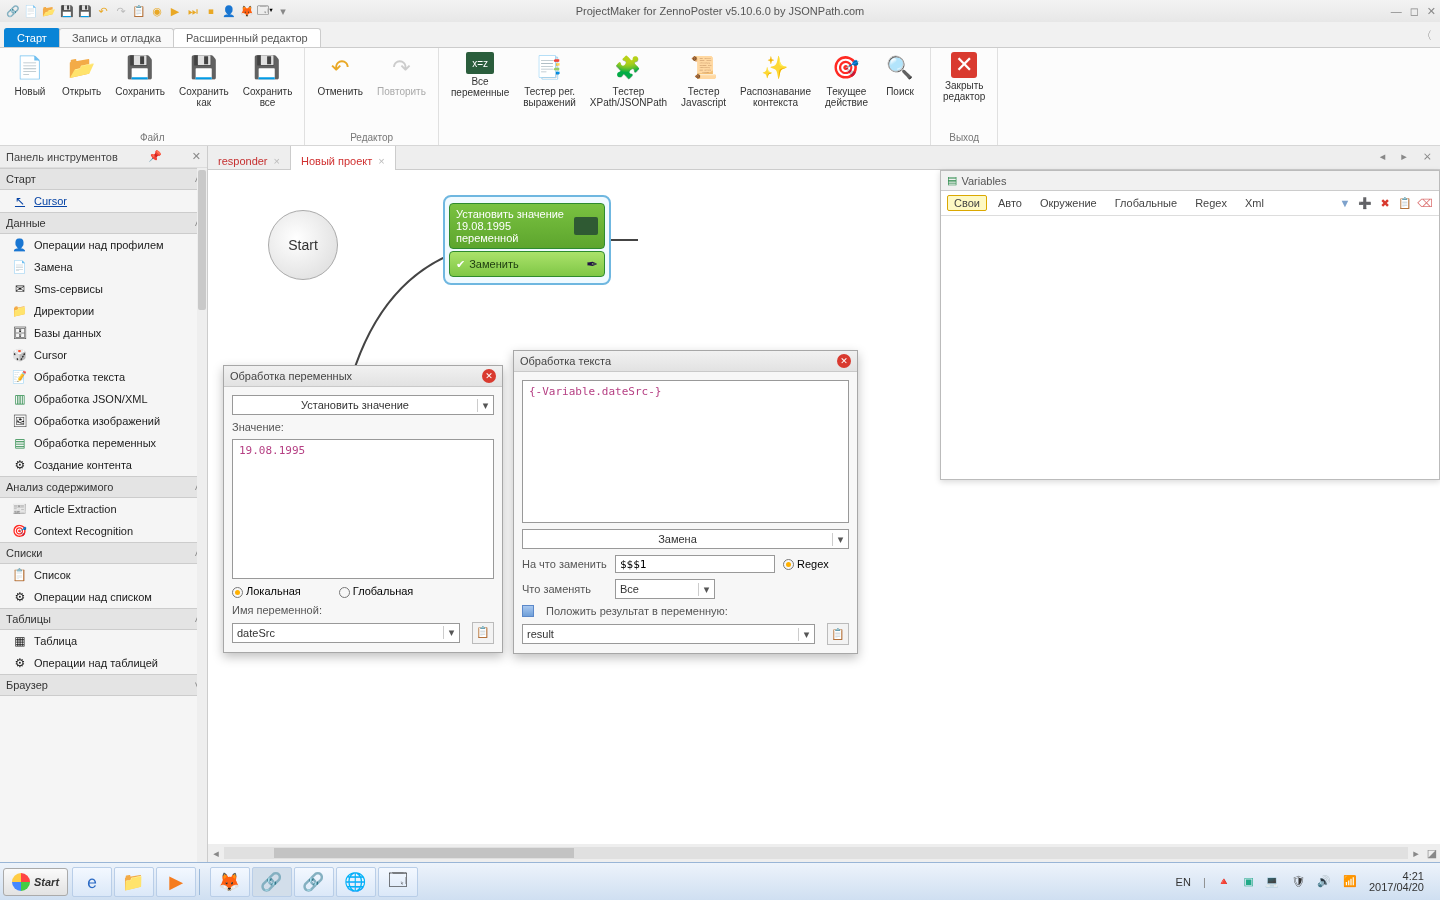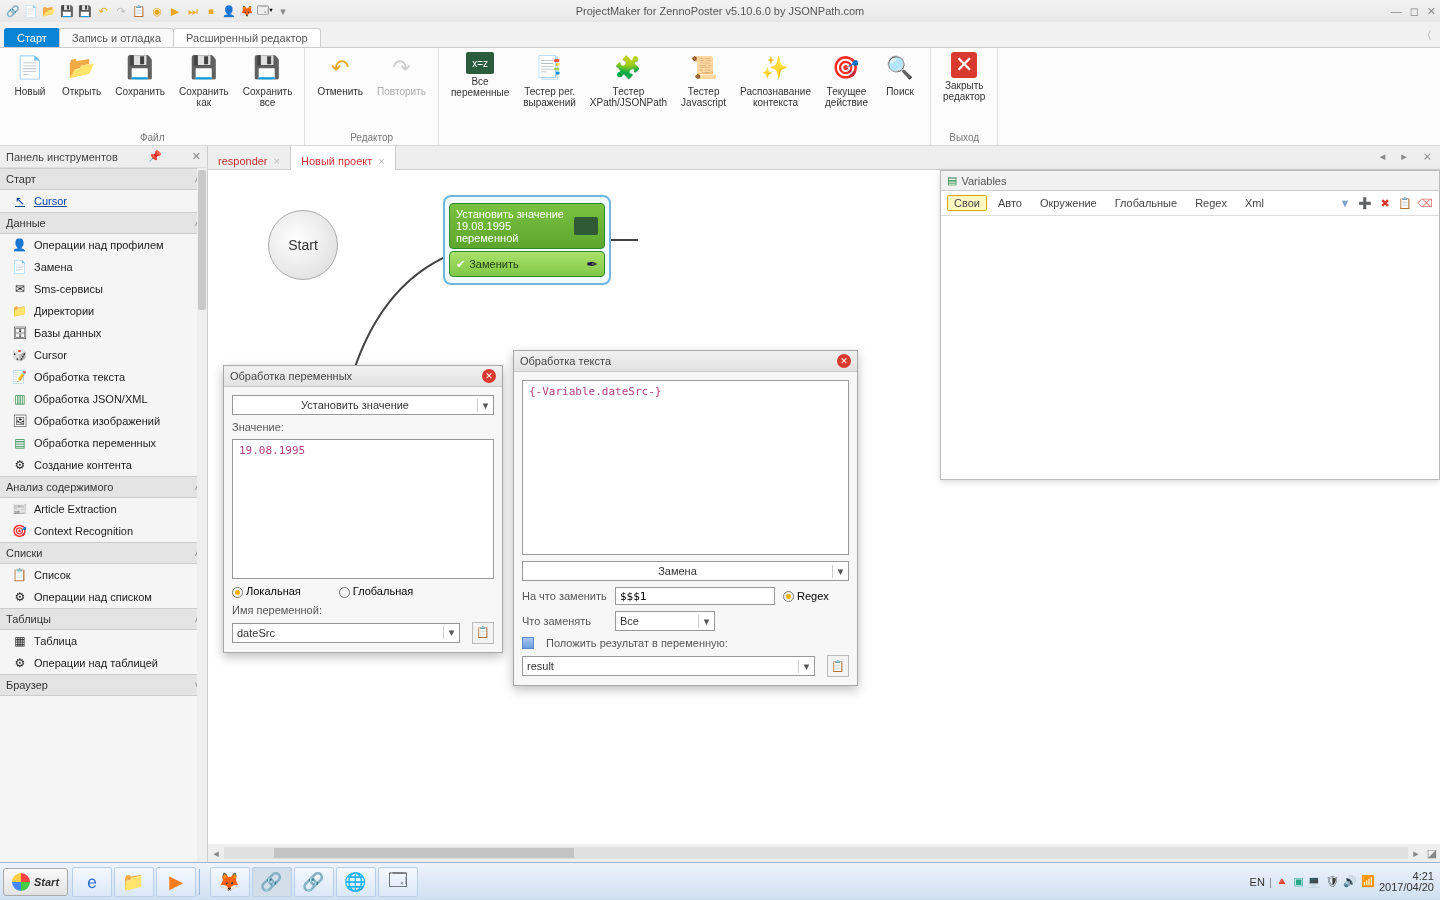--- a/index.html
+++ b/index.html
@@ -74,21 +74,21 @@
 .hscroll { height: 18px; background: #eee; display: flex; align-items: center; }
 .hscroll .lt, .hscroll .rt { width: 16px; text-align: center; color: #888; }
 .hscroll .track { flex: 1; height: 12px; background: #e0e0e0; position: relative; }
 .hscroll .thumb { position: absolute; left: 50px; width: 300px; top: 1px; bottom: 1px; background: #c3c3c3; }
 .statusbar { height: 38px; background: linear-gradient(#fafafa,#ececec); border-top: 1px solid #ccc; display: flex; align-items: center; padding: 0 6px; gap: 10px; }
 .statusbar .sic { font-size: 20px; }
 .taskbar { position: absolute; left: 0; right: 0; bottom: 0; height: 38px; background: linear-gradient(#edf3fb, #cfdff1); border-top: 1px solid #99b5d6; display: flex; align-items: center; }
 .startbtn { display: flex; align-items: center; gap: 4px; padding: 4px 8px; margin: 3px; background: linear-gradient(#fafafa,#e2e2e2); border: 1px solid #aaa; border-radius: 3px; font-weight: bold; font-style: italic; color: #333; }
 .orb { width: 18px; height: 18px; border-radius: 50%; background: conic-gradient(#f44 0 25%, #4c4 0 50%, #48f 0 75%, #fc4 0 100%); }
 .tbicn { width: 40px; height: 30px; margin: 3px 1px; border: 1px solid #b9cee8; border-radius: 2px; display: flex; justify-content: center; align-items: center; font-size: 18px; background: linear-gradient(#f3f8ff,#dbe8f8); }
-.tray { margin-left: auto; display: flex; align-items: center; gap: 4px; padding-right: 6px; color: #333; }
+.tray { margin-left: auto; display: flex; align-items: center; gap: 12px; padding-right: 16px; color: #333; }
 .tray .clk { display: flex; flex-direction: column; align-items: flex-end; line-height: 1; font-size: 10px; }
 svg.conn { position: absolute; pointer-events: none; }
 </style>
 </head>
 <body>
 
 <div class="titlebar">
   <span class="ico">🔗</span>
   <span class="ico">📄</span>
   <span class="ico" style="color:#e9a825">📂</span>
@@ -388,21 +388,21 @@
           </div>
         </div>
       </div>
 
       <div class="dlg" style="left:305px;top:180px;width:345px;">
         <div class="dlg-title">
             <span>Обработка текста</span>
             <span class="close">✕</span>
           </div>
         <div class="dlg-body">
-          <div class="textarea" style="height:175px;color:#b53f83">{-Variable.dateSrc-}</div>
+          <div class="textarea" style="height:143px;color:#b53f83">{-Variable.dateSrc-}</div>
           <div class="combo">
               <span class="sel">Замена</span>
               <span class="drop">▾</span>
             </div>
           <div class="row">
             <span style="width:85px;color:#555">На что заменить</span>
             <input class="text-input" style="width: 160px;" value="$$$1">
             <label><span class="radio on"></span><span>Regex</span></label>
           </div>
           <div class="row">

